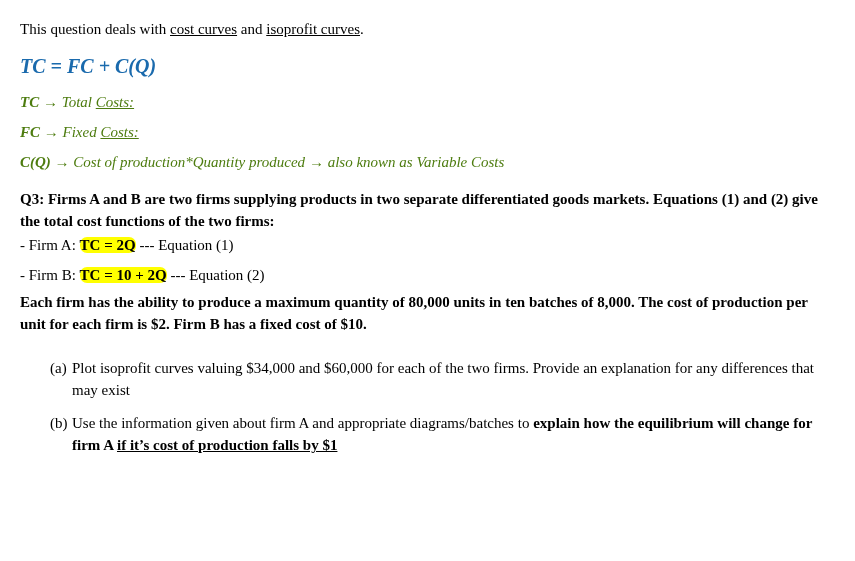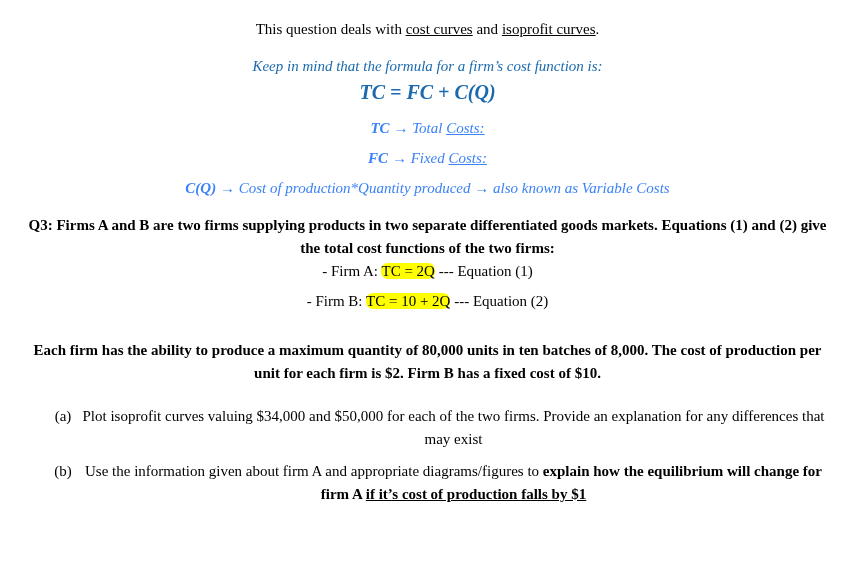--- a/index.html
+++ b/index.html
@@ -1,19 +1,18 @@
 <!DOCTYPE html>
 <html><head>
   <meta charset="utf-8">
   <style>
     * {
       margin: 0;
       padding: 0;
       box-sizing: border-box;
-      text-align: center;
     }
     body {
       background: #ffffff;
       font-family: "Times New Roman", Times, serif;
       font-size: 15px;
       color: #000000;
       padding: 18px 20px;
       width: 855px;
       min-height: 561px;
     }
@@ -34,39 +33,39 @@
       color: #1a6aad;
       font-weight: bold;
       font-style: italic;
       font-size: 20px;
       margin-bottom: 10px;
     }
     .formula-section {
       margin-bottom: 12px;
     }
     .blue-arrow-line {
-      color: #3b82f6;
+      color: #4d7c0f;
       font-style: italic;
       margin-bottom: 6px;
       line-height: 1.6;
     }
     .arrow {
       font-style: normal;
     }
     .q3-bold {
       font-weight: bold;
       line-height: 1.5;
     }
     .firm-line {
       margin-bottom: 6px;
       line-height: 1.6;
     }
     .highlight-yellow {
       background-color: #ffff00;
-      font-weight: normal;
+      font-weight: bold;
       border-radius: 7px;
     }
     .each-firm-bold {
       font-weight: bold;
       margin-bottom: 21px;
       line-height: 1.5;
     }
     .sub-question {
       margin-left: 30px;
       margin-bottom: 10px;
@@ -87,21 +86,20 @@
     }
   </style>
 </head>
 <body>
 
 <p class="intro-line">
   <span>This question deals with </span><span class="underline-word">cost curves</span><span> and </span><span class="underline-word">isoprofit curves</span><span>.</span>
 </p>
 
 <div class="formula-section">
-  <p class="italic-blue">Keep in mind that the formula for a firm’s cost function is:</p>
   <p class="bold-blue-formula">TC = FC + C(Q)</p>
 </div>
 
 <p class="blue-arrow-line">
   <span><strong>TC</strong></span>
   <span class="arrow"> → </span><span>Total <span class="underline-word">Costs:</span></span>
 </p>
 
 <p class="blue-arrow-line">
   <span><strong>FC</strong></span>
@@ -112,25 +110,25 @@
   <span><strong>C(Q)</strong></span>
   <span class="arrow"> → </span><span>Cost of production*Quantity produced <span class="arrow">→</span> also known as Variable Costs</span>
 </p>
 
 <p class="q3-bold">Q3: Firms A and B are two firms supplying products in two separate differentiated goods markets. Equations (1) and (2) give the total cost functions of the two firms:</p>
 
 <p class="firm-line">
   <span>- Firm A: </span><span class="highlight-yellow">TC = 2Q</span><span> --- Equation (1)</span>
 </p>
 
-<p class="firm-line" style="margin-bottom: 26px;">
+<p class="firm-line" style="margin-bottom: 4px;">
   <span>- Firm B: </span><span class="highlight-yellow">TC = 10 + 2Q</span><span> --- Equation (2)</span>
 </p>
 
 <p class="each-firm-bold">Each firm has the ability to produce a maximum quantity of 80,000 units in ten batches of 8,000. The cost of production per unit for each firm is $2. Firm B has a fixed cost of $10.</p>
 
 <div class="sub-question">
-  <span class="sub-question-label">(a)</span><span class="sub-question-text">Plot isoprofit curves valuing $34,000 and $50,000 for each of the two firms. Provide an explanation for any differences that may exist</span>
+  <span class="sub-question-label">(a)</span><span class="sub-question-text">Plot isoprofit curves valuing $34,000 and $60,000 for each of the two firms. Provide an explanation for any differences that may exist</span>
 </div>
 
 <div class="sub-question">
-  <span class="sub-question-label">(b)</span><span class="sub-question-text"><span>Use the information given about firm A and appropriate diagrams/figures to </span><strong><span>explain how the equilibrium will change for firm A </span></strong><strong><span class="sub-underline">if it’s cost of production falls by $1</span></strong></span>
+  <span class="sub-question-label">(b)</span><span class="sub-question-text"><span>Use the information given about firm A and appropriate diagrams/batches to </span><strong><span>explain how the equilibrium will change for firm A </span></strong><strong><span class="sub-underline">if it’s cost of production falls by $1</span></strong></span>
 </div>
 
 </body></html>

